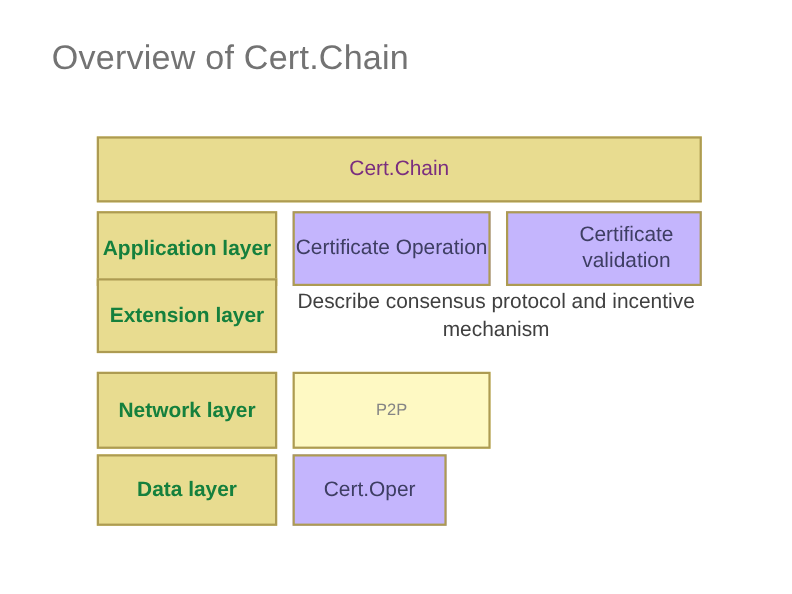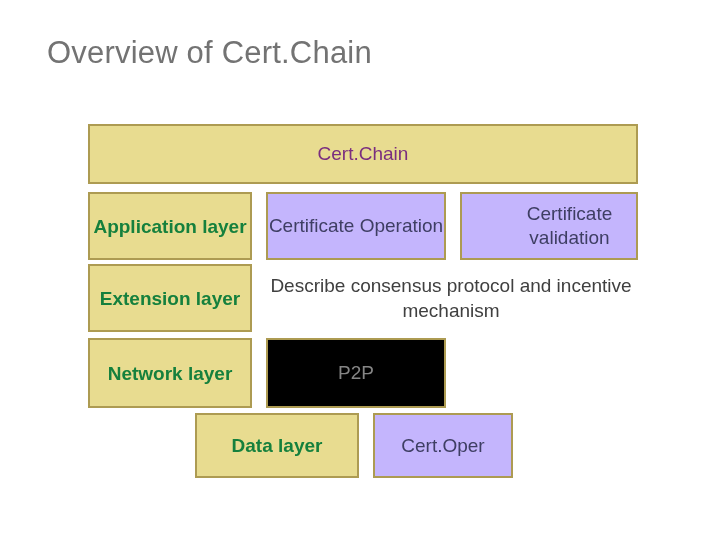--- a/index.html
+++ b/index.html
@@ -67,23 +67,23 @@
   #header-band .cell {
     width: 550px;
     height: 60px;
     background: #E8DC90;
     color: #7A2E7F;
     font-size: 19px;
   }
 
   
   #row-application { top: 68px;  height: 68px; }
-  #row-extension   { top: 140px; height: 68px; }
+  #row-extension   { top: 129px; height: 68px; }
   #row-network     { top: 214px; height: 70px; }
-  #row-data        { top: 289px; height: 65px; justify-content: center; }
+  #row-data        { top: 289px; height: 65px; }
 
   .label-cell {
     width: 164px;
     background: #E8DC90;
     color: #15803d;
     font-weight: bold;
     font-size: 19px;
     line-height: 23px;
     flex: none;
   }
@@ -96,23 +96,23 @@
 
   .white-cell {
     background: #c4b5fd;
     color: #3E3E63;
     font-size: 19px;
     line-height: 24px;
     flex: none;
   }
 
   .gray-cell {
-    background: #000000;
+    background: #fef9c3;
     color: #858585;
-    font-size: 19px;
+    font-size: 15px;
     line-height: 24px;
     flex: none;
   }
 
   .note-cell {
     border: none;
     background: transparent;
     color: #404040;
     font-size: 19px;
     line-height: 25px;

